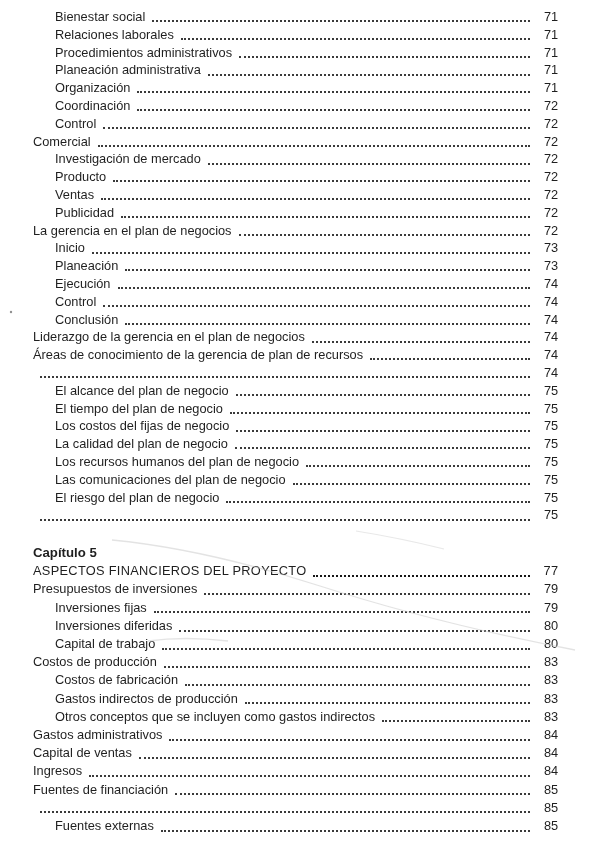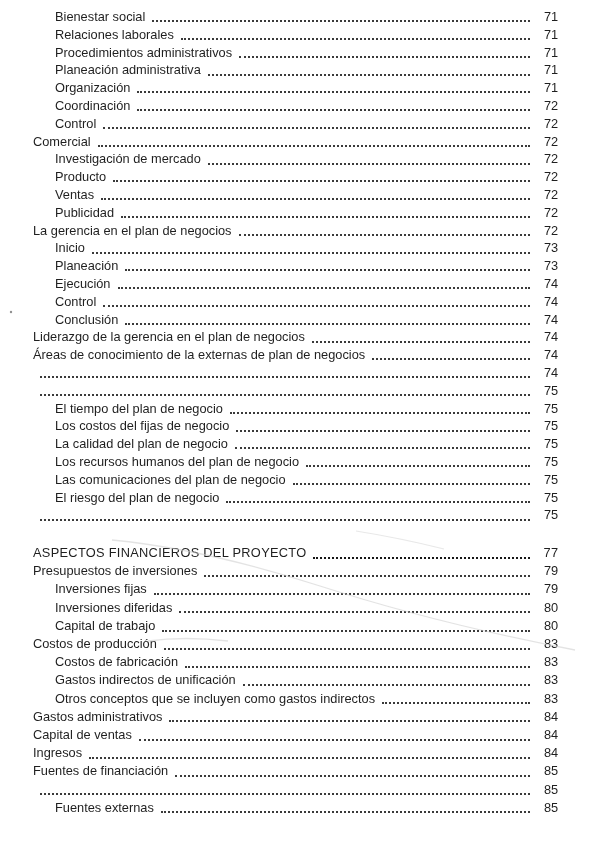--- a/index.html
+++ b/index.html
@@ -169,29 +169,30 @@
     <span class="label">Conclusión</span>
     <span class="leader"></span>
     <span class="page-num">74</span>
   </div>
         <div class="row lvl1">
     <span class="label">Liderazgo de la gerencia en el plan de negocios</span>
     <span class="leader"></span>
     <span class="page-num">74</span>
   </div>
         <div class="row lvl1">
-    <span class="label">Áreas de conocimiento de la externas de plan de negocios</span>
-    <span class="leader"></span>
-    <span class="page-num">74</span>
-  </div>
-        <div class="row lvl2">
-    <span class="leader"></span>
-    <span class="page-num">74</span>
-  </div>
-        <div class="row lvl2">
+    <span class="label">Áreas de conocimiento de la gerencia de plan de recursos</span>
+    <span class="leader"></span>
+    <span class="page-num">74</span>
+  </div>
+        <div class="row lvl2">
+    <span class="leader"></span>
+    <span class="page-num">74</span>
+  </div>
+        <div class="row lvl2">
+    <span class="label">El alcance del plan de negocio</span>
     <span class="leader"></span>
     <span class="page-num">75</span>
   </div>
         <div class="row lvl2">
     <span class="label">El tiempo del plan de negocio</span>
     <span class="leader"></span>
     <span class="page-num">75</span>
   </div>
         <div class="row lvl2">
     <span class="label">Los costos del fijas de negocio</span>
@@ -219,20 +220,21 @@
     <span class="page-num">75</span>
   </div>
         <div class="row lvl2">
     <span class="leader"></span>
     <span class="page-num">75</span>
   </div>
       </div>
   </section>
 
   <section class="toc-part part2">
+    <div class="chapter-label">Capítulo 5</div>
     <div id="part2-rows">
         <div class="row lvl1 bold">
     <span class="label">ASPECTOS FINANCIEROS DEL PROYECTO</span>
     <span class="leader"></span>
     <span class="page-num">77</span>
   </div>
         <div class="row lvl1">
     <span class="label">Presupuestos de inversiones</span>
     <span class="leader"></span>
     <span class="page-num">79</span>
@@ -256,21 +258,21 @@
     <span class="label">Costos de producción</span>
     <span class="leader"></span>
     <span class="page-num">83</span>
   </div>
         <div class="row lvl2">
     <span class="label">Costos de fabricación</span>
     <span class="leader"></span>
     <span class="page-num">83</span>
   </div>
         <div class="row lvl2">
-    <span class="label">Gastos indirectos de unificación</span>
+    <span class="label">Gastos indirectos de producción</span>
     <span class="leader"></span>
     <span class="page-num">83</span>
   </div>
         <div class="row lvl2">
     <span class="label">Otros conceptos que se incluyen como gastos indirectos</span>
     <span class="leader"></span>
     <span class="page-num">83</span>
   </div>
         <div class="row lvl1">
     <span class="label">Gastos administrativos</span>

